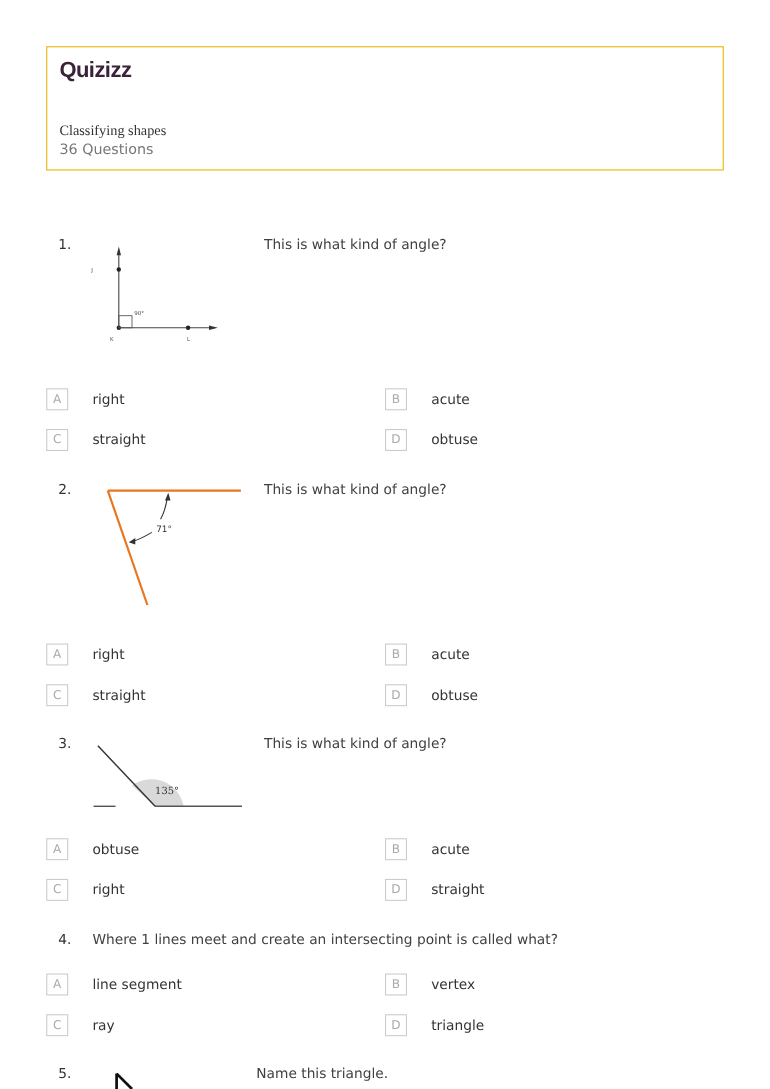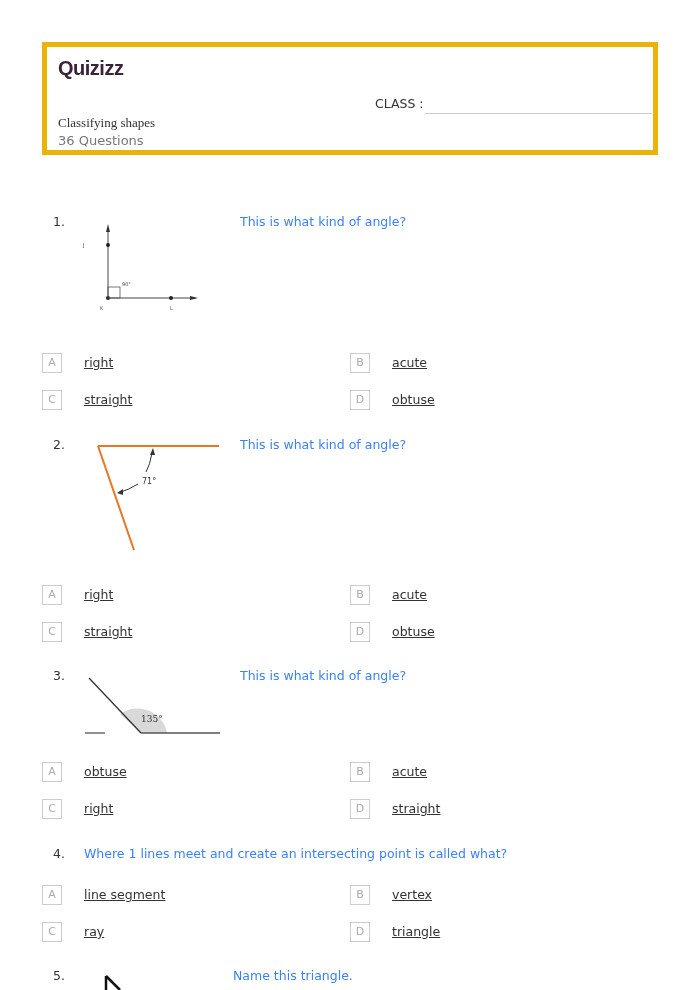--- a/index.html
+++ b/index.html
@@ -1,41 +1,37 @@
 <!DOCTYPE html>
 <html><head>
 <meta charset="utf-8">
 <style>
   * { box-sizing: border-box; margin: 0; padding: 0; }
   body { width: 700px; height: 990px; background: #fff; font-family: "DejaVu Sans", sans-serif; color: #333; overflow: hidden; position: relative; }
-  .header-box { position: absolute; left: 42px; top: 42px; width: 616px; height: 113px; border: 5px solid #eab308; }
+  .header-box { position: absolute; left: 42px; top: 42px; width: 616px; height: 113px; border: 1px solid #eab308; }
   .logo { position: absolute; left: 11px; top: 10px; font-family: "Liberation Sans", sans-serif; font-weight: bold; font-size: 20px; color: #3a2239; letter-spacing: -0.5px; }
   .title { position: absolute; left: 11px; top: 68px; font-size: 13px; color: #333; font-family: Liberation Serif, serif; }
   .subtitle { position: absolute; left: 11px; top: 86px; font-size: 13px; color: #777; }
   .field { position: absolute; left: 328px; font-size: 12.5px; color: #333; width: 277px; height: 20px; }
   .field .lbl { position: absolute; left: 0; top: 2px; }
   .field .line { position: absolute; left: 50px; right: 0; bottom: 0; border-bottom: 1px solid #ccc; }
   .qnum { position: absolute; font-size: 12.5px; color: #333; }
-  .qtext { position: absolute; font-size: 12.5px; color: #3b82f6; }
+  .qtext { position: absolute; font-size: 12.5px; color: #404040; }
   .opt { position: absolute; height: 20px; }
   .opt .box { position: absolute; left: 0; top: 0; width: 20px; height: 20px; border: 1px solid #ccc; color: #aaa; font-size: 11px; text-align: center; line-height: 18px; }
-  .opt .txt { position: absolute; left: 42px; top: 2px; font-size: 12.5px; color: #333; white-space: nowrap; text-decoration: underline; }
+  .opt .txt { position: absolute; left: 42px; top: 2px; font-size: 12.5px; color: #333; white-space: nowrap; }
   svg { position: absolute; }
 </style>
 </head>
 <body>
 
 <div class="header-box">
   <div class="logo">Quizizz</div>
   <div class="title">Classifying shapes</div>
   <div class="subtitle">36 Questions</div>
-  <div class="field" style="top:47px">
-    <span class="lbl">CLASS :</span>
-    <span class="line"></span>
-  </div>
 </div>
 
 <div class="qnum" style="left:53px;top:214px">1.</div>
 <div class="qtext" style="left:240px;top:214px">This is what kind of angle?</div>
 <svg style="left:80px;top:220px" width="130" height="100" viewBox="0 0 130 100">
   <line x1="28" y1="8" x2="28" y2="78" stroke="#444" stroke-width="1"></line>
   <polygon points="28,4 26,12 30,12" fill="#333"></polygon>
   <line x1="28" y1="78" x2="115" y2="78" stroke="#444" stroke-width="1"></line>
   <polygon points="118,78 110,76 110,80" fill="#333"></polygon>
   <circle cx="28" cy="25" r="2" fill="#222"></circle>

